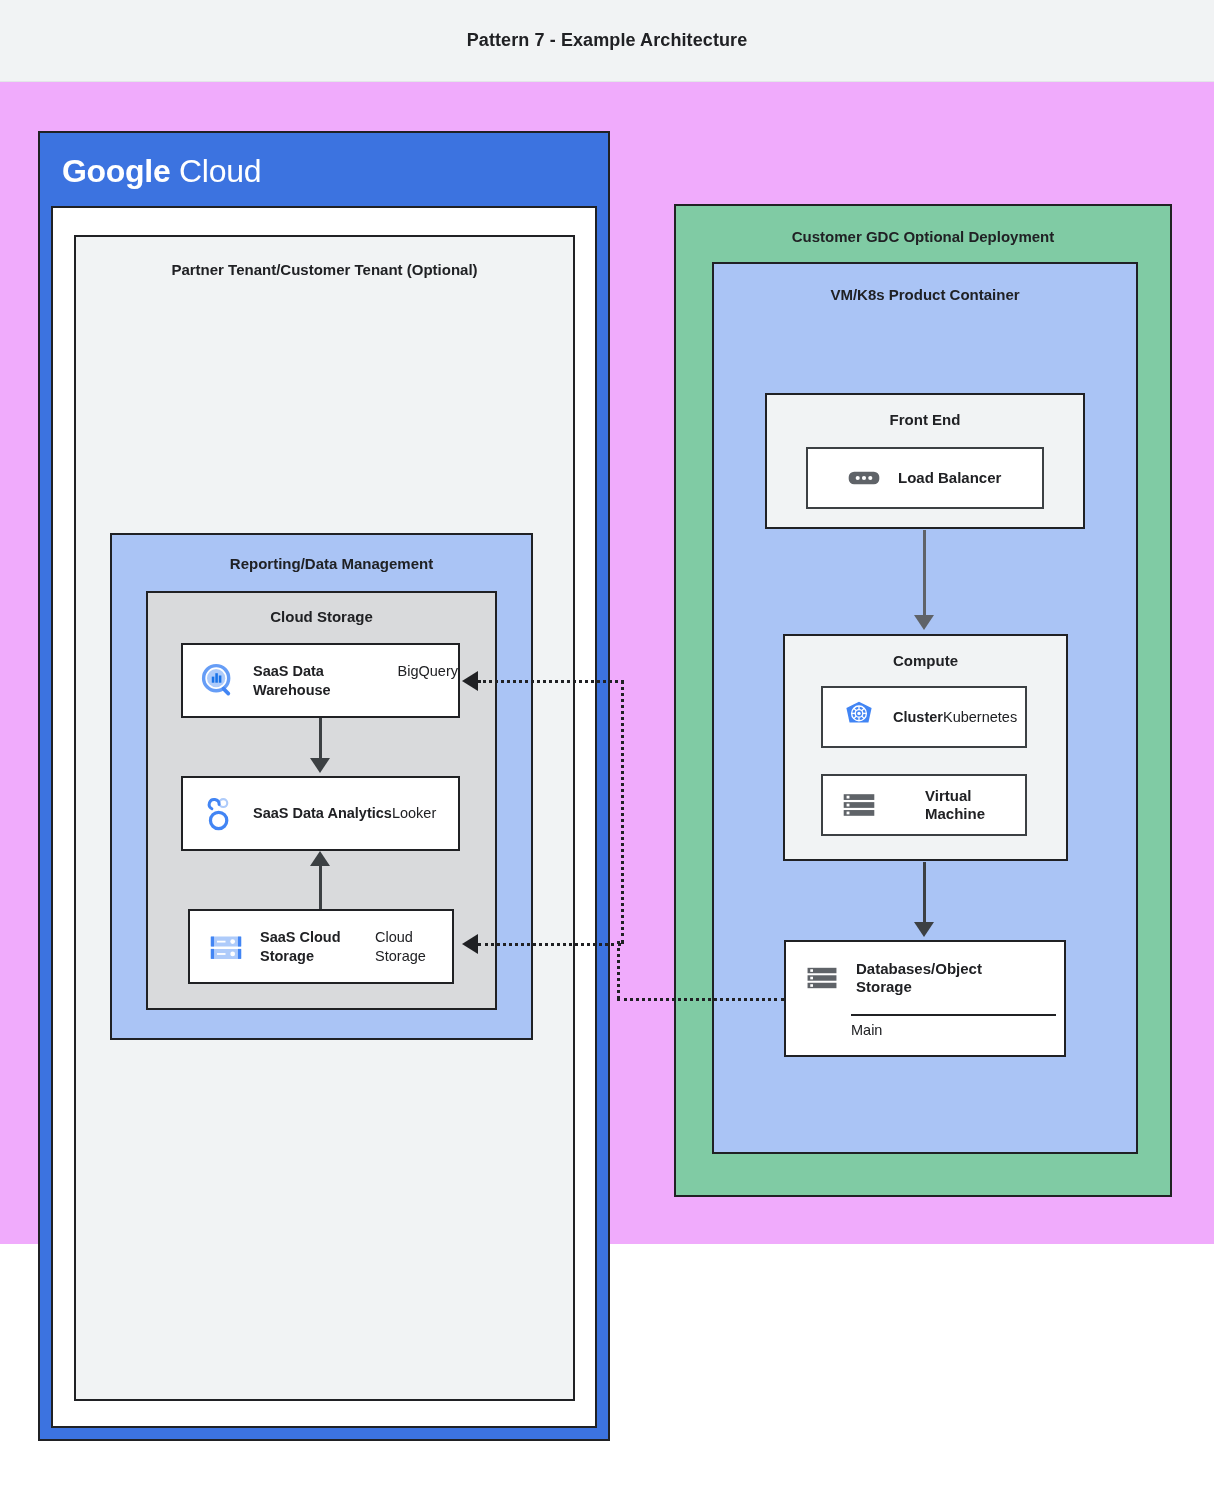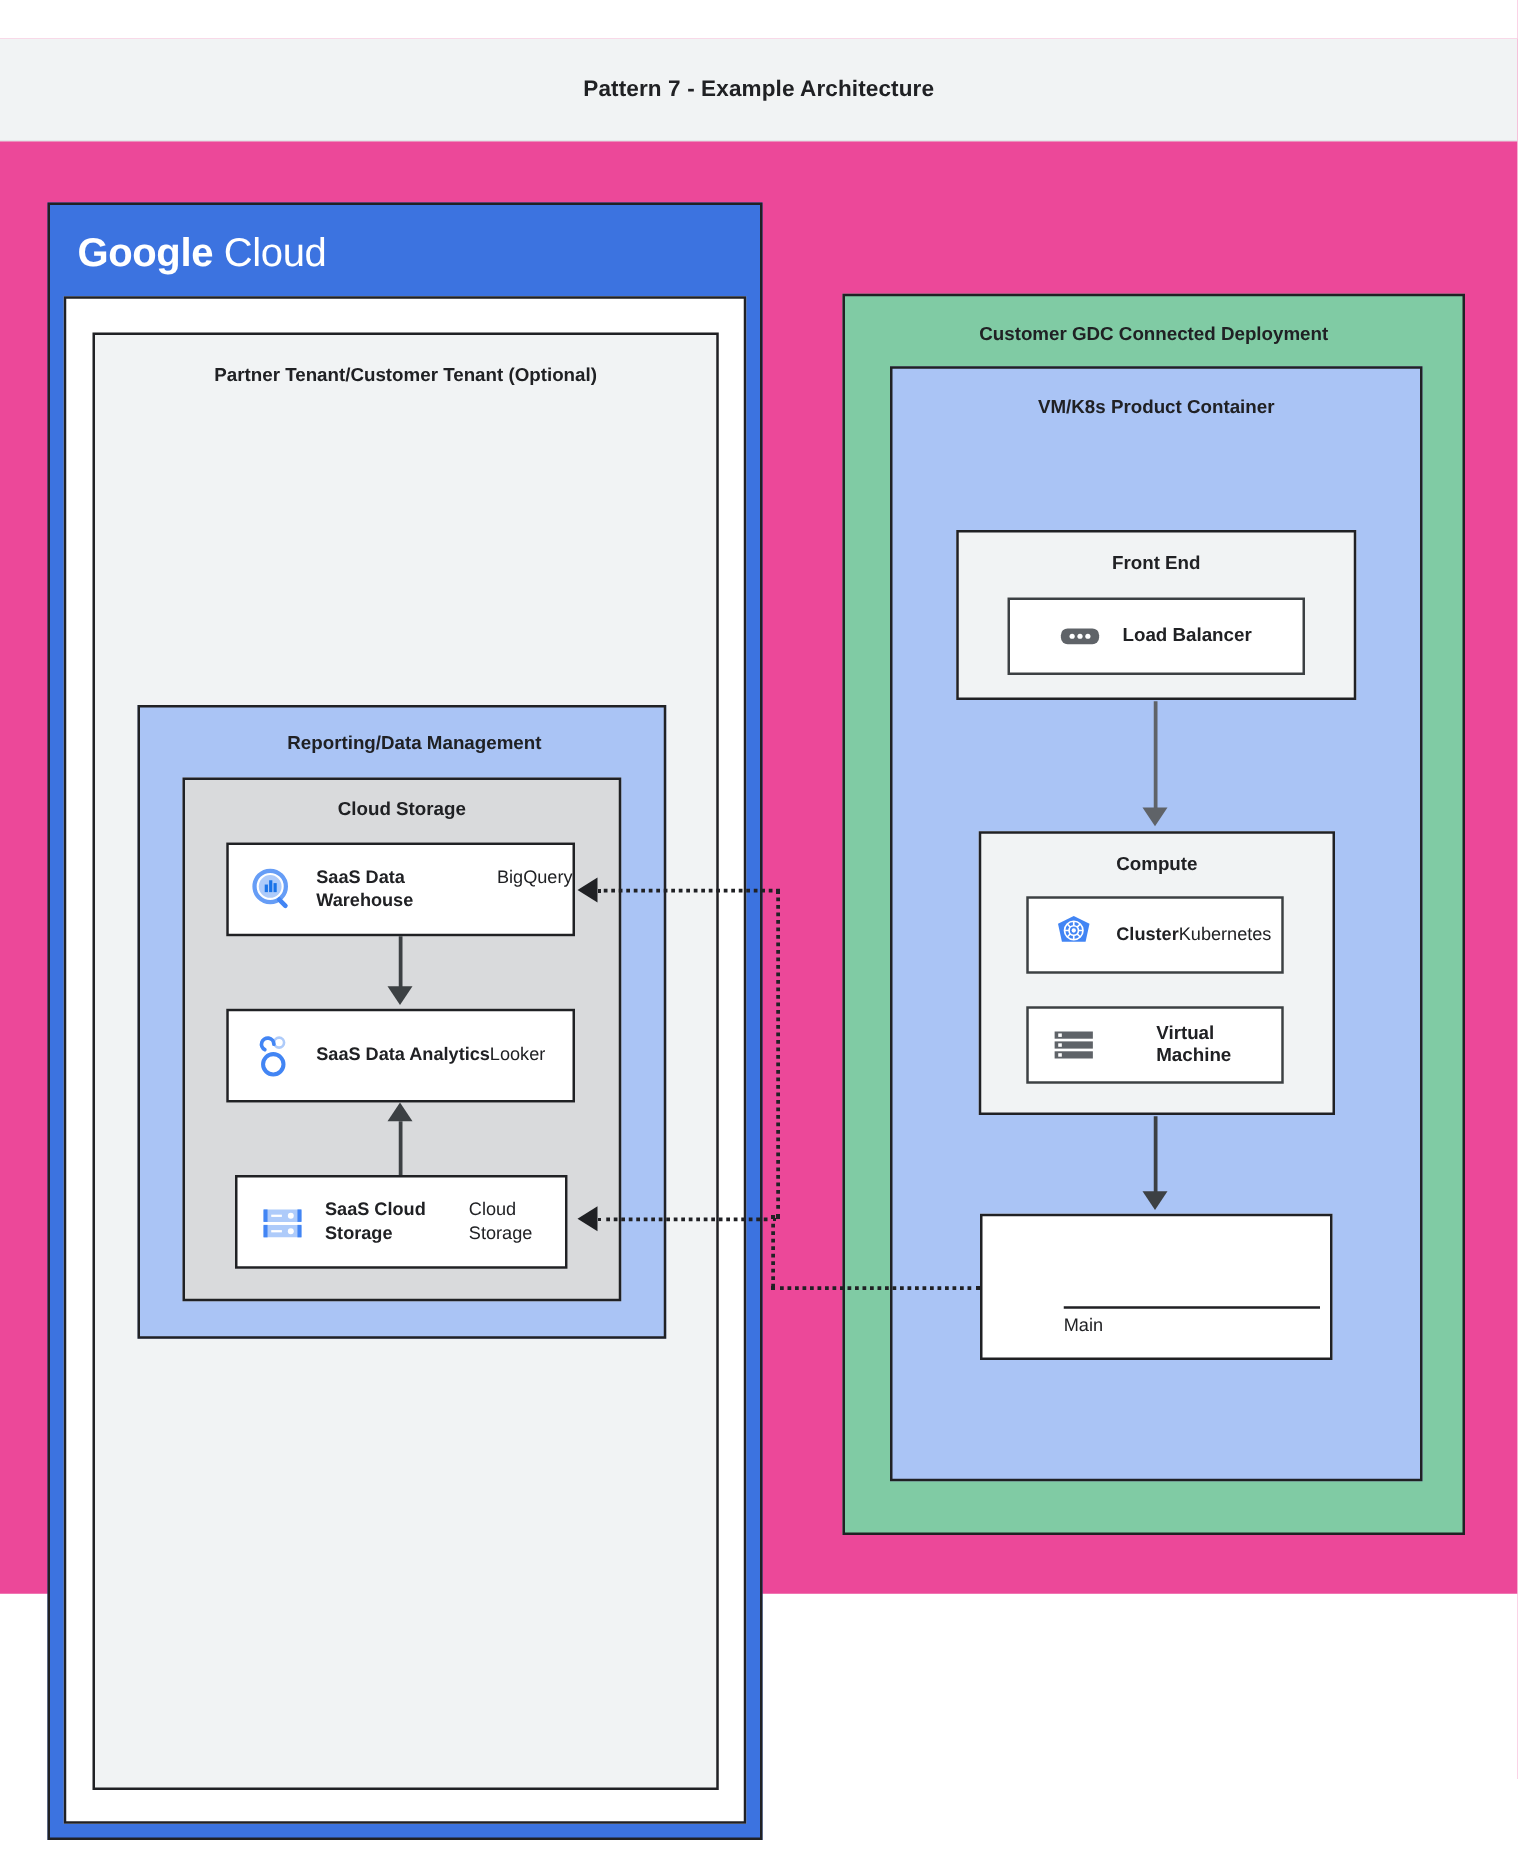--- a/index.html
+++ b/index.html
@@ -9,22 +9,21 @@
     height: 1492px;
     background: #ffffff;
     font-family: "Liberation Sans", sans-serif;
     overflow: hidden;
   }
 
   #page {
     position: relative;
     width: 1214px;
     height: 1244px;
-    background: #ec4899;
-    margin-top: 31px;
+    background: #f0abfc;
   }
 
   
   .header-bar {
     position: absolute;
     left: 0; top: 0;
     width: 1214px; height: 82px;
     background: #f1f3f4;
     border-bottom: 1px solid #e3e6e8;
     display: flex;
@@ -335,21 +334,21 @@
     </div>
   </div>
 
   <div class="arrow-line" style="left:319px; top:718px; width:3px; height:43px;"></div>
   <div class="arrow-head down" style="left:310px; top:758px;"></div>
 
   <div class="arrow-line" style="left:319px; top:866px; width:3px; height:43px;"></div>
   <div class="arrow-head up" style="left:310px; top:851px;"></div>
 
   <div class="box" id="gdc-box">
-    <div class="box-label">Customer GDC Connected Deployment</div>
+    <div class="box-label">Customer GDC Optional Deployment</div>
   </div>
 
   <div class="box" id="vmk8s-box">
     <div class="box-label">VM/K8s Product Container</div>
   </div>
 
 
   <div class="box" id="frontend-box">
     <div class="box-label">Front End</div>
   </div>
@@ -413,20 +412,36 @@
     <div class="node-label">
       <span>Virtual</span><br>
       <span>Machine</span>
     </div>
   </div>
 
   <div class="arrow-line" style="left:923px; top:862px; width:3px; height:62px;"></div>
   <div class="arrow-head down" style="left:914px; top:922px;"></div>
 
   <div class="box" id="db-box">
+    <div id="db-head">
+      <div class="node-icon">
+        <svg width="34" height="34" viewBox="0 0 40 40">
+          <rect x="3" y="8" width="34" height="6.4" fill="#5f6368"></rect>
+          <rect x="3" y="16.8" width="34" height="6.4" fill="#5f6368"></rect>
+          <rect x="3" y="25.6" width="34" height="6.4" fill="#5f6368"></rect>
+          <rect x="6.2" y="9.7" width="3.2" height="3.1" fill="#ffffff"></rect>
+          <rect x="6.2" y="18.5" width="3.2" height="3.1" fill="#ffffff"></rect>
+          <rect x="6.2" y="27.3" width="3.2" height="3.1" fill="#ffffff"></rect>
+        </svg>
+      </div>
+      <div class="node-label">
+        <span>Databases/Object</span><br>
+        <span>Storage</span>
+      </div>
+    </div>
     <div id="db-divider"></div>
     <div id="db-footer">Main</div>
   </div>
 
   <div class="dot-h" style="left:617px; top:998px; width:167px;"></div>
 
   <div class="dot-v" style="left:617px; top:941px; height:58px;"></div>
 
   <div class="dot-h" style="left:478px; top:943px; width:143px;"></div>
   <div class="arrow-head left" style="left:462px; top:934px;"></div>

